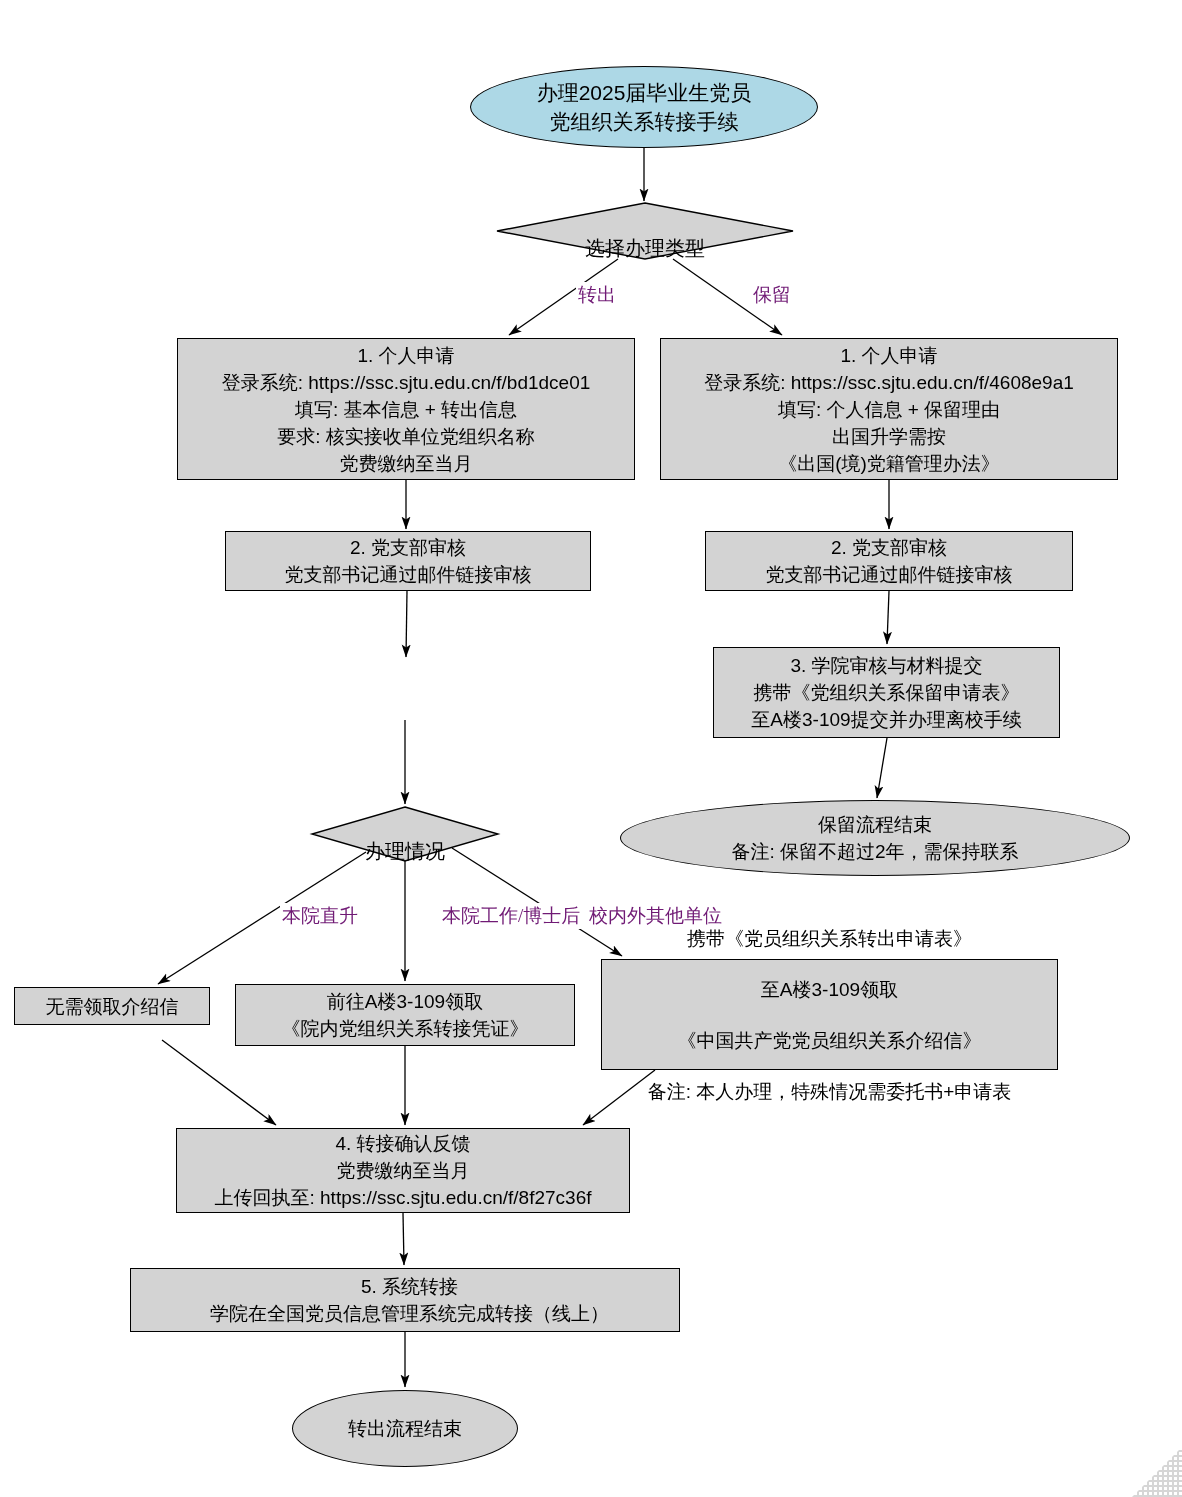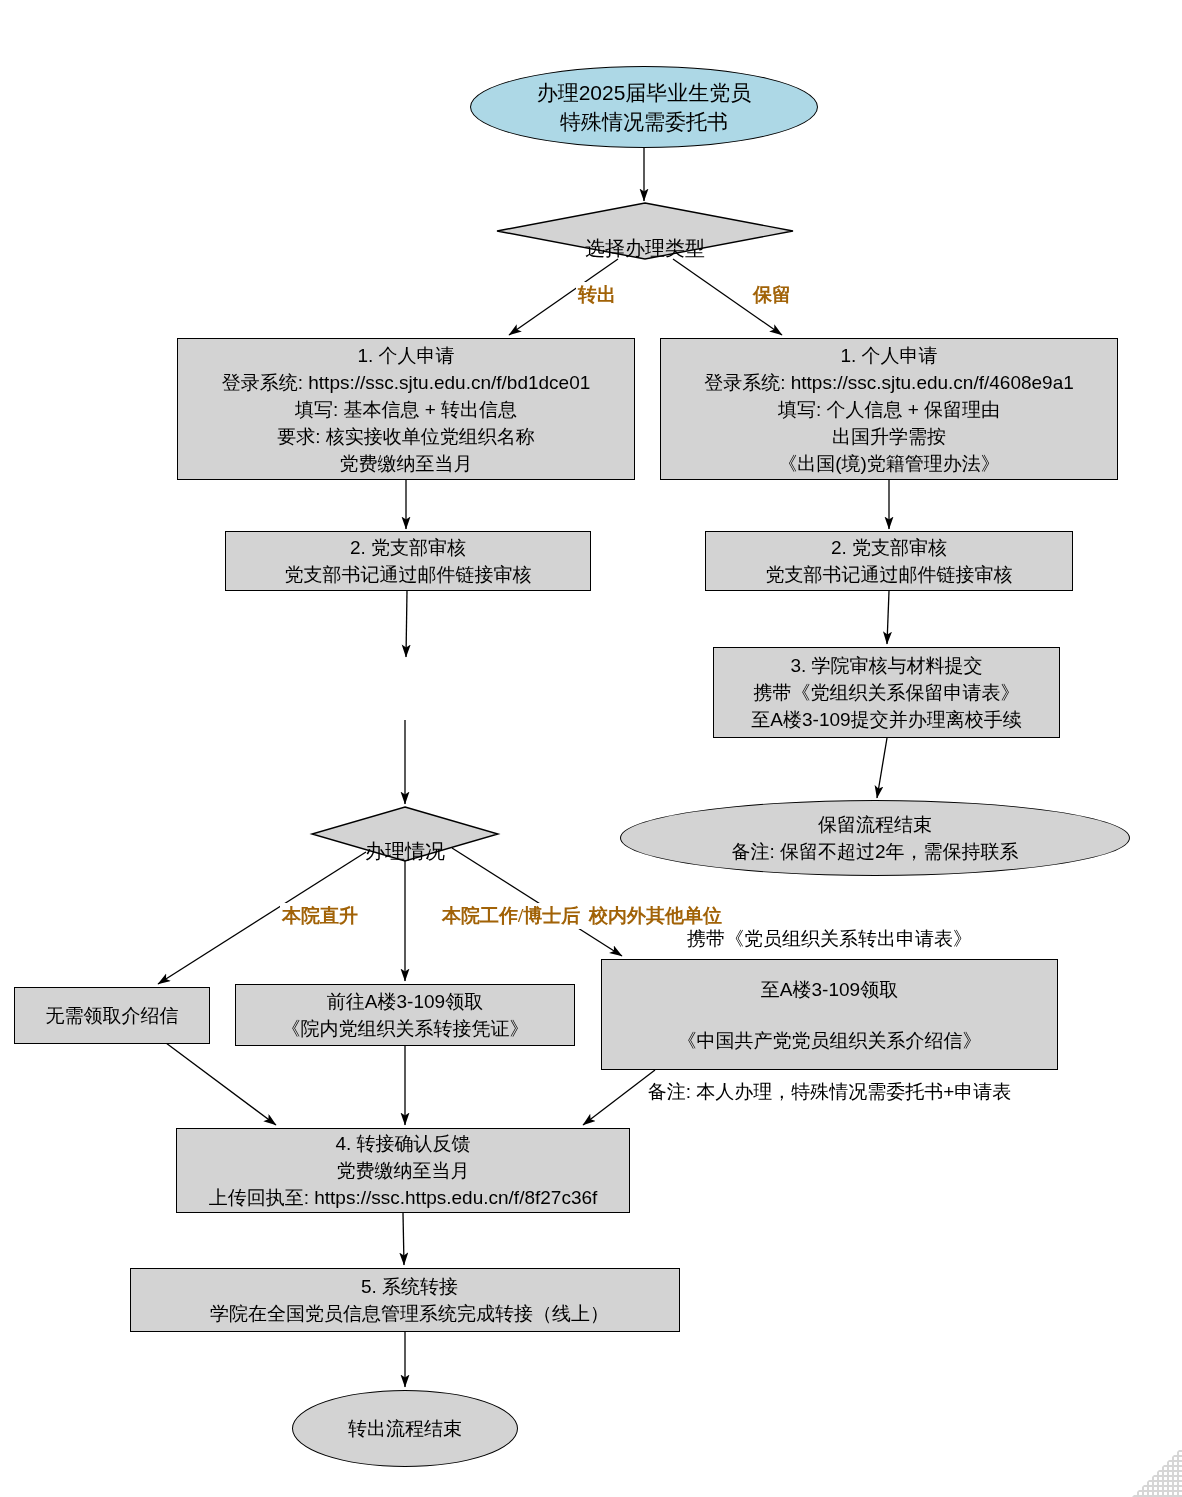--- a/index.html
+++ b/index.html
@@ -19,21 +19,21 @@
   .node .ln{white-space:nowrap;}
   .ellipse{border-radius:50%;}
   .start{background:var(--start-fill,#add8e6);font-size:21px;line-height:29px;}
   .dlabel{
     position:absolute;transform:translate(-50%,-50%);font-size:20px;
     white-space:nowrap;background:transparent;margin-top:16px;
   }
   .elabel{
     position:absolute;transform:translate(-50%,-50%);
     font-family:"Liberation Serif","DejaVu Serif",serif;
-    font-size:19px;color:#a16207;white-space:nowrap;background:#fff;padding:0 2px;font-weight:bold;
+    font-size:19px;color:#701a75;white-space:nowrap;background:#fff;padding:0 2px;
   }
   .elabel.anchor-left{transform:translate(0,-50%);}
   .watermark{
     position:absolute;right:0;bottom:0;width:50px;height:50px;opacity:.35;
     clip-path:polygon(100% 0,100% 100%,0 100%);
     background-image:
       repeating-linear-gradient(0deg, #8a8a8a 0 2px, transparent 2px 5px),
       repeating-linear-gradient(90deg, #8a8a8a 0 2px, transparent 2px 5px);
   }
 </style>
@@ -66,21 +66,21 @@
     <line class="edge" x1="655" y1="1070" x2="583" y2="1125" marker-end="url(#arr)"></line>
     <line class="edge" x1="403" y1="1213" x2="404" y2="1265" marker-end="url(#arr)"></line>
     <line class="edge" x1="405" y1="1332" x2="405" y2="1387" marker-end="url(#arr)"></line>
 
     <polygon class="dshape" points="645,203 793,231 645,259 497,231"></polygon>
     <polygon class="dshape" points="405,807 498,834 405,861 312,834"></polygon>
   </svg>
 
   <div class="node ellipse start" style="left:470px;top:66px;width:348px;height:82px;">
       <div class="ln">办理2025届毕业生党员</div>
-      <div class="ln">特殊情况需委托书</div>
+      <div class="ln">党组织关系转接手续</div>
     </div>
 
   <div class="dlabel" style="left:645px;top:232px;">选择办理类型</div>
   <div class="dlabel" style="left:405px;top:835px;">办理情况</div>
 
   <div class="elabel" style="left:597px;top:295px;">转出</div>
   <div class="elabel" style="left:772px;top:295px;">保留</div>
   <div class="elabel" style="left:320px;top:916px;">本院直升</div>
   <div class="elabel anchor-left" style="left:411px;top:916px;margin-left:29px;">本院工作/博士后</div>
   <div class="elabel anchor-left" style="left:587px;top:916px;">校内外其他单位</div>
@@ -109,37 +109,37 @@
     </div>
   <div class="node" style="left:713px;top:647px;width:347px;height:91px;">
       <div class="ln">3. 学院审核与材料提交</div>
       <div class="ln">携带《党组织关系保留申请表》</div>
       <div class="ln">至A楼3-109提交并办理离校手续</div>
     </div>
   <div class="node ellipse" style="left:620px;top:800px;width:510px;height:76px;">
       <div class="ln">保留流程结束</div>
       <div class="ln">备注: 保留不超过2年，需保持联系</div>
     </div>
-  <div class="node" style="left:14px;top:987px;width:196px;height:57px;justify-content:center;">
+  <div class="node" style="left:14px;top:987px;width:196px;height:38px;justify-content:center;">
       <div class="ln">无需领取介绍信</div>
     </div>
   <div class="node" style="left:235px;top:984px;width:340px;height:62px;">
       <div class="ln">前往A楼3-109领取</div>
       <div class="ln">《院内党组织关系转接凭证》</div>
     </div>
   <div class="node" style="left:601px;top:959px;width:457px;height:111px;gap:24px;">
       <div class="ln">携带《党员组织关系转出申请表》</div>
       <div class="ln">至A楼3-109领取</div>
       <div class="ln">《中国共产党党员组织关系介绍信》</div>
       <div class="ln">备注: 本人办理，特殊情况需委托书+申请表</div>
     </div>
   <div class="node" style="left:176px;top:1128px;width:454px;height:85px;">
       <div class="ln">4. 转接确认反馈</div>
       <div class="ln">党费缴纳至当月</div>
-      <div class="ln">上传回执至: https://ssc.https.edu.cn/f/8f27c36f</div>
+      <div class="ln">上传回执至: https://ssc.sjtu.edu.cn/f/8f27c36f</div>
     </div>
   <div class="node" style="left:130px;top:1268px;width:550px;height:64px;padding-left:9px;">
       <div class="ln">5. 系统转接</div>
       <div class="ln">学院在全国党员信息管理系统完成转接（线上）</div>
     </div>
   <div class="node ellipse" style="left:292px;top:1390px;width:226px;height:77px;">
       <div class="ln">转出流程结束</div>
     </div>
 
   <div class="watermark"></div>

